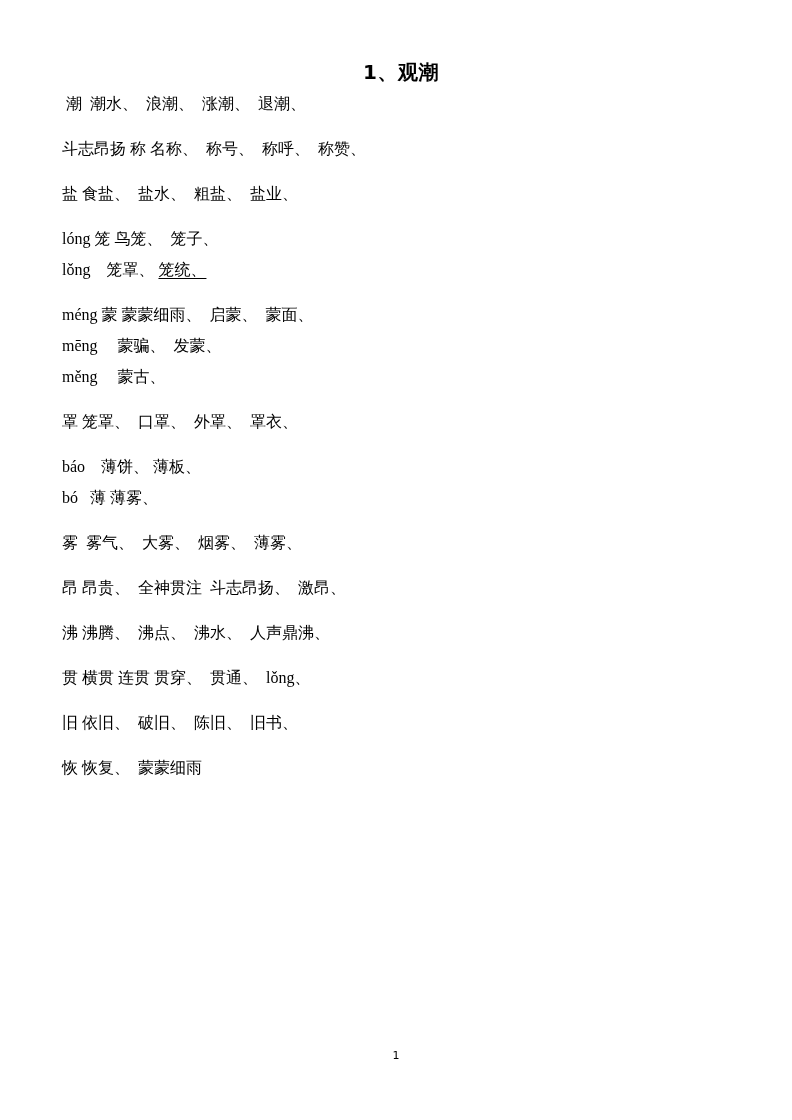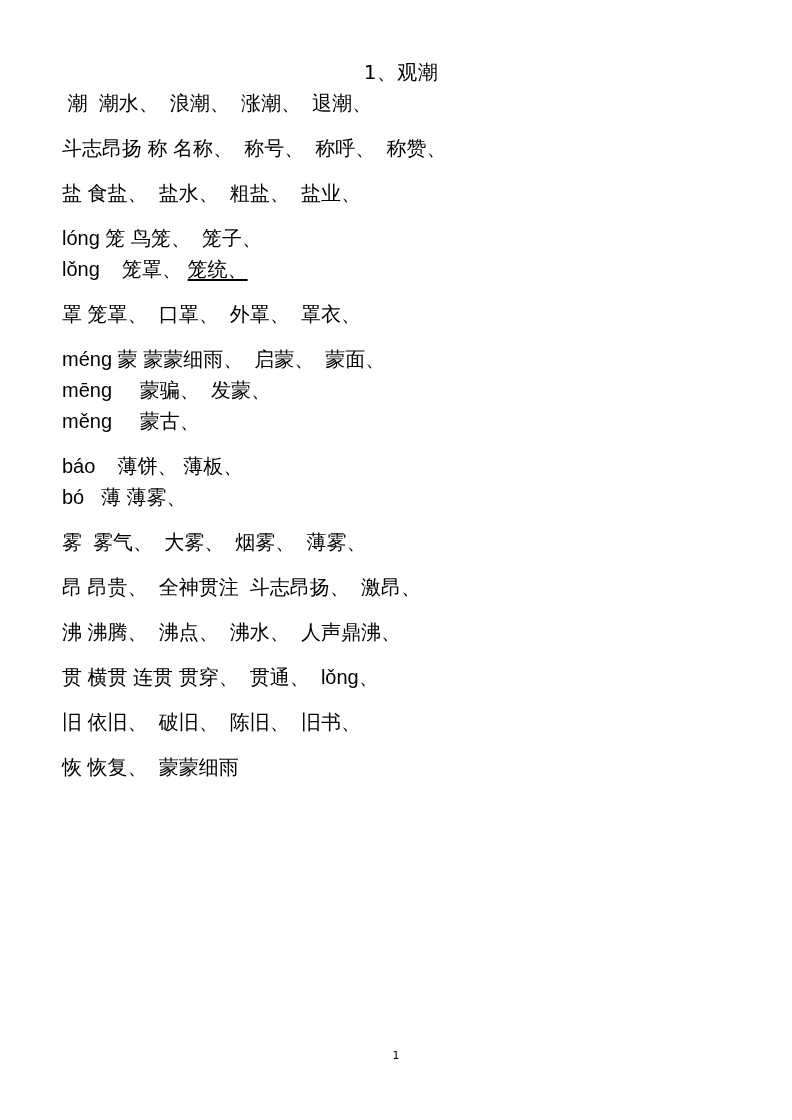--- a/index.html
+++ b/index.html
@@ -24,30 +24,31 @@
     padding: 58px 62px 40px 62px;
   }
   .doc-title {
     text-align: center;
     font-size: 20px;
     line-height: 28px;
     margin: 0 0 2px 0;
     padding-left: 10px;
     letter-spacing: 0.5px;
     font-family: "DejaVu Sans", sans-serif;
+    font-weight: bold;
   }
   .entry {
     margin-bottom: 14px;
   }
   .line {
-    font-size: 20px;
+    font-size: 16px;
     line-height: 31px;
     white-space: pre;
     letter-spacing: 0px;
-    font-family: Liberation Sans, sans-serif;
+    font-family: Liberation Serif, serif;
   }
   .u {
     text-decoration: underline;
     text-underline-offset: 3px;
   }
   .pagenum {
     position: absolute;
     left: 0;
     right: 0;
     bottom: 58px;
@@ -71,26 +72,26 @@
         <div class="line"><span>斗志昂扬 称 名称、  称号、  称呼、  称赞、</span></div>
       </div>
       <div class="entry">
         <div class="line"><span>盐 食盐、  盐水、  粗盐、  盐业、</span></div>
       </div>
       <div class="entry">
         <div class="line"><span>lóng 笼 鸟笼、  笼子、</span></div>
         <div class="line"><span>lǒng    笼罩、 </span><span class="u">笼统、</span></div>
       </div>
       <div class="entry">
-        <div class="line"><span>罩 笼罩、  口罩、  外罩、  罩衣、</span></div>
-      </div>
-      <div class="entry">
         <div class="line"><span>méng 蒙 蒙蒙细雨、  启蒙、  蒙面、</span></div>
         <div class="line"><span>mēng     蒙骗、  发蒙、</span></div>
         <div class="line"><span>měng     蒙古、</span></div>
+      </div>
+      <div class="entry">
+        <div class="line"><span>罩 笼罩、  口罩、  外罩、  罩衣、</span></div>
       </div>
       <div class="entry">
         <div class="line"><span>báo    薄饼、 薄板、</span></div>
         <div class="line"><span>bó   薄 薄雾、</span></div>
       </div>
       <div class="entry">
         <div class="line"><span>雾  雾气、  大雾、  烟雾、  薄雾、</span></div>
       </div>
       <div class="entry">
         <div class="line"><span>昂 昂贵、  全神贯注  斗志昂扬、  激昂、</span></div>

